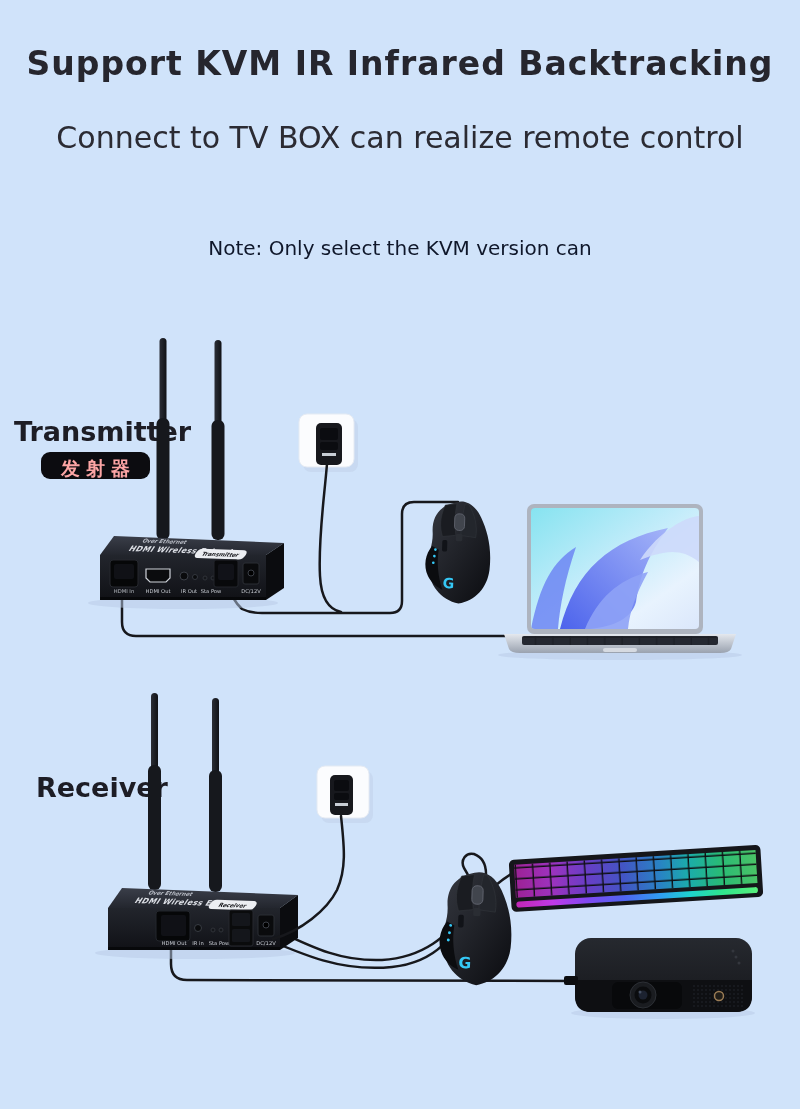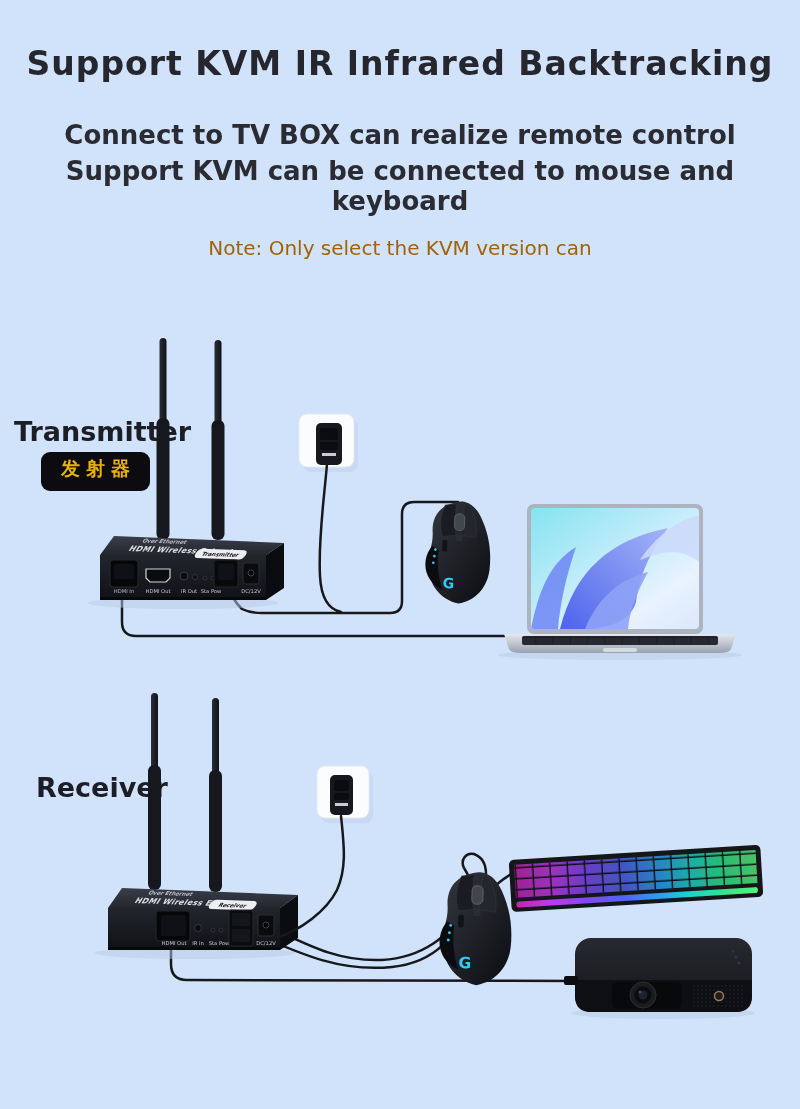--- a/index.html
+++ b/index.html
@@ -2,44 +2,43 @@
 <html><head>
 <meta charset="utf-8">
 <style>
   html,body{margin:0;padding:0;}
   body{width:800px;height:1109px;background:#d0e3fa;overflow:hidden;
        font-family:"DejaVu Sans","Liberation Sans",sans-serif;}
   .page{position:relative;width:800px;height:998px;}
   .abs{position:absolute;}
   .center{left:0;width:800px;text-align:center;}
   .title{top:44px;font-size:33px;font-weight:800;letter-spacing:1px;color:#26262e;}
-  .sub{font-size:26px;font-weight:700;color:#2b2b33;}
+  .sub{font-size:30px;font-weight:400;color:#2b2b33;}
   .sub1{top:120px;}
   .sub2{top:156px;}
-  .note{font-size:20px;color:#a16207;}
+  .note{font-size:20px;color:#0f172a;}
   .note1{top:236px;}
   .note2{top:274px;}
   .side-label{font-size:27px;font-weight:700;color:#1d1d25;}
   .tx-label{left:14px;top:416px;}
   .rx-label{left:36px;top:772px;}
-  .cn-badge{background:#0c0c10;color:#eab308;border-radius:9px;font-size:19px;
-            font-weight:700;letter-spacing:6px;padding:6px 14px 12px 20px;line-height:21px;}
+  .cn-badge{background:#0c0c10;color:#fca5a5;border-radius:9px;font-size:19px;
+            font-weight:700;letter-spacing:6px;padding:6px 14px 0 20px;line-height:21px;}
   .tx-badge{left:41px;top:452px;}
   .rx-badge{left:41px;top:812px;}
   svg{display:block;}
   svg text{font-family:"DejaVu Sans","Liberation Sans",sans-serif;}
 </style>
 </head>
 <body>
 
 <div class="page">
 
   <div class="abs center title">Support KVM IR Infrared Backtracking</div>
   <div class="abs center sub sub1">Connect to TV BOX can realize remote control</div>
-  <div class="abs center sub sub2">Support KVM can be connected to mouse and keyboard</div>
   <div class="abs center note note1">Note: Only select the KVM version can</div>
 
   <div class="abs side-label tx-label">Transmitter</div>
   <div class="abs cn-badge tx-badge">发射器</div>
 
   <div class="abs side-label rx-label">Receiver</div>
 
   <svg class="abs" style="left:0;top:0" width="800" height="1109" viewBox="0 0 800 1109">
     <defs>
       <linearGradient id="boxTop" x1="0" y1="0" x2="0" y2="1">

